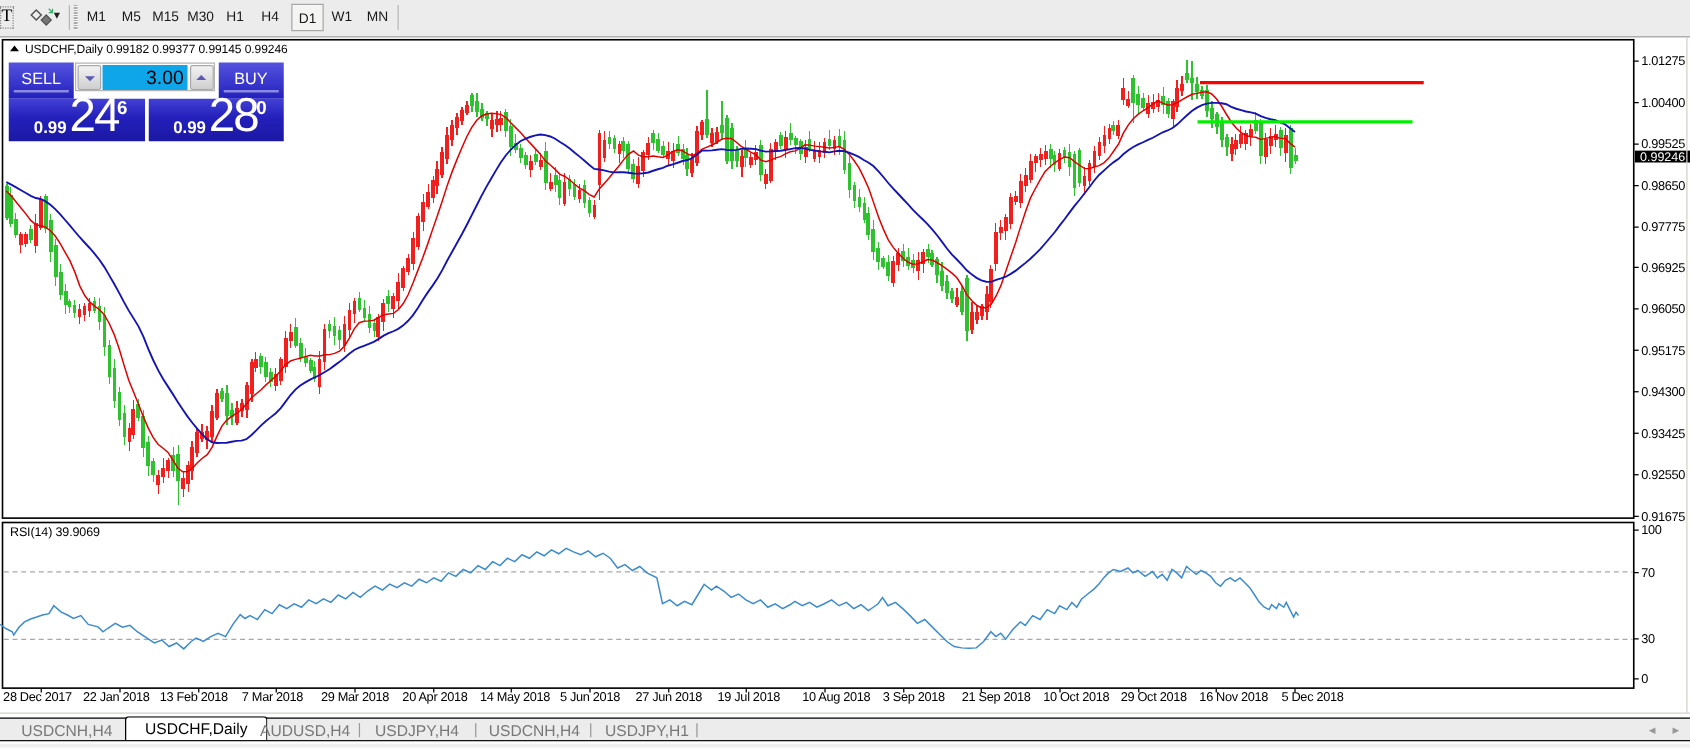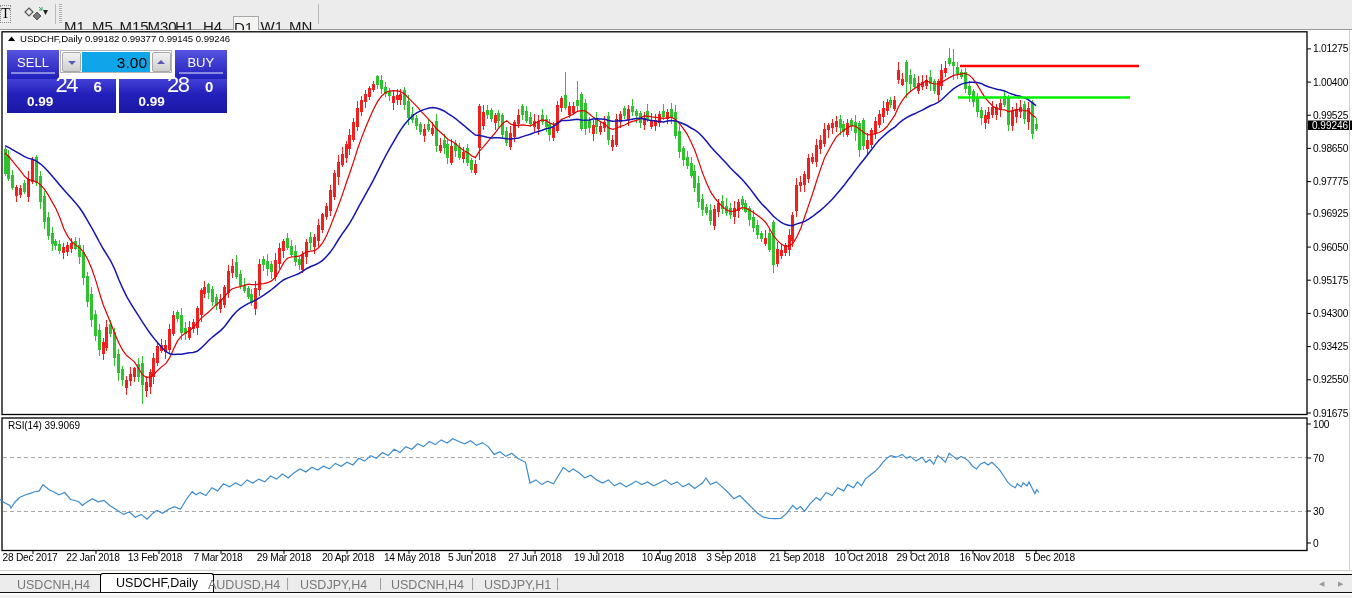--- a/index.html
+++ b/index.html
@@ -1,40 +1,40 @@
 <!DOCTYPE html>
 <html><head><meta charset="utf-8"><style>
 *{margin:0;padding:0;box-sizing:border-box}
 html,body{width:1352px;height:598px;overflow:hidden;font-family:"Liberation Sans",sans-serif;background:#fff}
 .toolbar{position:absolute;left:0;top:0;width:1352px;height:29.5px;background:#ececec;border-bottom:1px solid #9a9a9a}
 .ticon{position:absolute;left:0px;top:5px;width:11px;height:18px;border:1px dotted #888;color:#000;font-family:"Liberation Serif",serif;font-size:14px;text-align:center;line-height:16px}
 .ordicon{position:absolute;left:24px;top:5px}
 .dd{position:absolute;left:43px;top:6px;font-size:10px;color:#222}
 .vsep{position:absolute;top:4px;width:1px;height:20px;background:#b8b8b8}
 .grip{position:absolute;left:59px;top:4px;width:3px;height:20px;background-image:repeating-linear-gradient(#aaa 0 1px,#f5f5f5 1px 2px)}
-.tfb{position:absolute;top:16px;width:26px;height:22px;line-height:22px;font-size:15px;color:#1a1a1a}
+.tfb{position:absolute;top:3px;width:26px;height:22px;line-height:22px;text-align:center;font-size:11px;color:#1a1a1a}
 .tfb.sel{background:#f4f4f2;border:1px solid #a8a8a8}
 .chart{position:absolute;left:0;top:30px}
 .trade{position:absolute;left:7px;top:50px;width:220px;height:63px;font-family:"Liberation Sans",sans-serif}
 .sellbtn,.buybtn{position:absolute;top:0;height:28.5px;background:linear-gradient(180deg,#5553de,#2220bd);color:#fff;font-size:13px;text-align:center;line-height:25px}
 .sellbtn{left:0;width:52px}
 .buybtn{left:168px;width:51.5px}
 .ul{position:absolute;left:4px;right:4px;top:22.4px;height:1.3px;background:#8a8ae0}
 .spinbox{position:absolute;left:53px;top:0;width:112px;height:23px;background:#fff;border:1px solid #b4b4b4}
 .spin{position:absolute;top:1.5px;width:19px;height:20px;background:linear-gradient(180deg,#f2f2f2,#cfcfcf);border:1px solid #a8a8a8;border-radius:2px}
 .spin.dn{left:55px}.spin.up{left:144.5px}
 .tri-dn,.tri-up{position:absolute;left:4.5px;width:0;height:0;border-left:4px solid transparent;border-right:4px solid transparent}
 .tri-dn{top:8px;border-top:4.5px solid #5a5ab4}
 .tri-up{top:7px;border-bottom:4.5px solid #5a5ab4}
 .lots{position:absolute;left:75px;top:1.5px;width:68px;height:20px;background:#0ea5e9;font-size:15.5px;color:#000;text-align:right;padding:2px 3px 0 0}
 .bigbox{position:absolute;top:28.5px;height:34.5px;background:linear-gradient(180deg,#4340d6,#2320bb 45%,#1b18a4);color:#fff}
 .bigbox.sell{left:0;width:108.5px}
 .bigbox.buy{left:111.5px;width:108.5px}
 .sm{position:absolute;left:20px;top:15px;font-size:13.5px;font-weight:bold}
-.big{position:absolute;left:48.5px;top:-6.5px;font-size:22px;font-weight:400;letter-spacing:-1.5px}
+.big{position:absolute;left:48.5px;top:-6.5px;font-size:38px;font-weight:400;letter-spacing:-1.5px}
 .sup{position:absolute;left:86.5px;top:-1px;font-size:15px;font-weight:bold}
 .tabbar{position:absolute;left:0;top:573.5px;width:1352px;height:19.2px;background:#ececec;border-top:1.4px solid #000;border-bottom:1.3px solid #111}
 .tab{font-size:12.5px;line-height:18px}
 .tab.in{position:absolute;top:1px;color:#787878}
 .tab.act{position:absolute;top:-1.4px;height:19px;background:#fff;border:1.2px solid #000;border-bottom:none;border-radius:3px 3px 0 0;text-align:center;color:#000}
 .tsep{position:absolute;top:1px;color:#999;font-size:12px}
 .arr{position:absolute;top:5px;font-size:7px;color:#999}
 .arr.l{left:1319px}.arr.r{left:1338px}
 .statusbar{position:absolute;left:0;top:594px;width:1352px;height:4px;background:#f0f0f0;border-top:1px solid #fff}
 </style></head>

